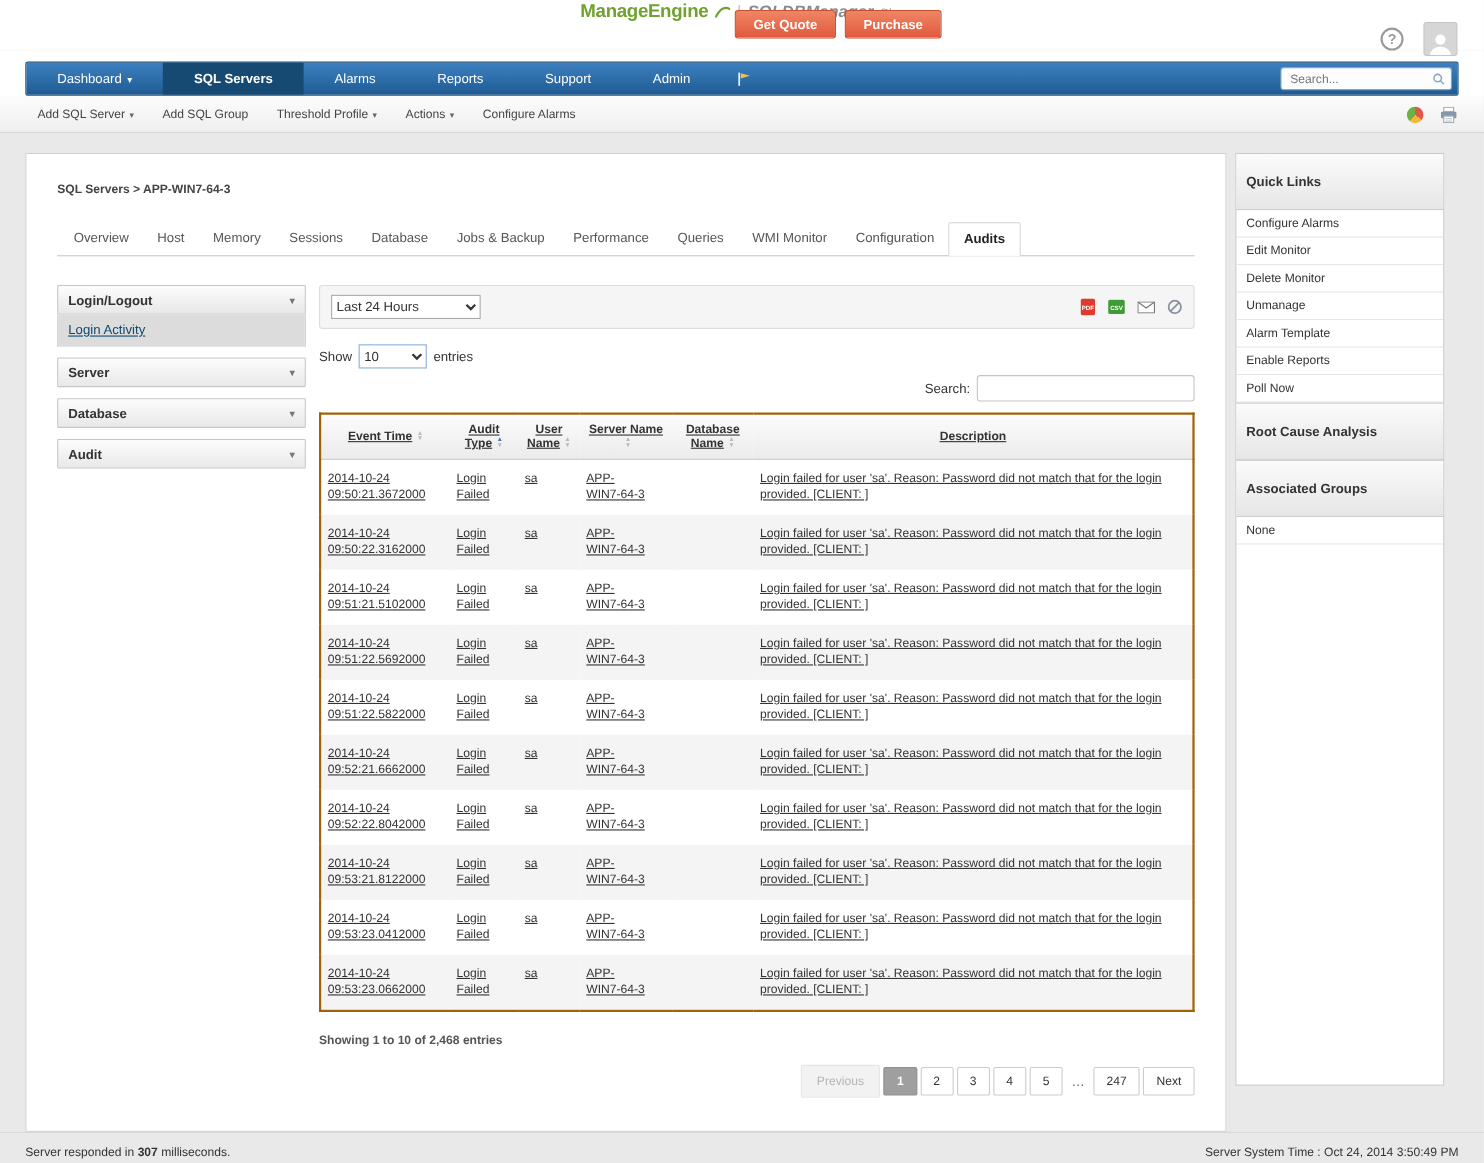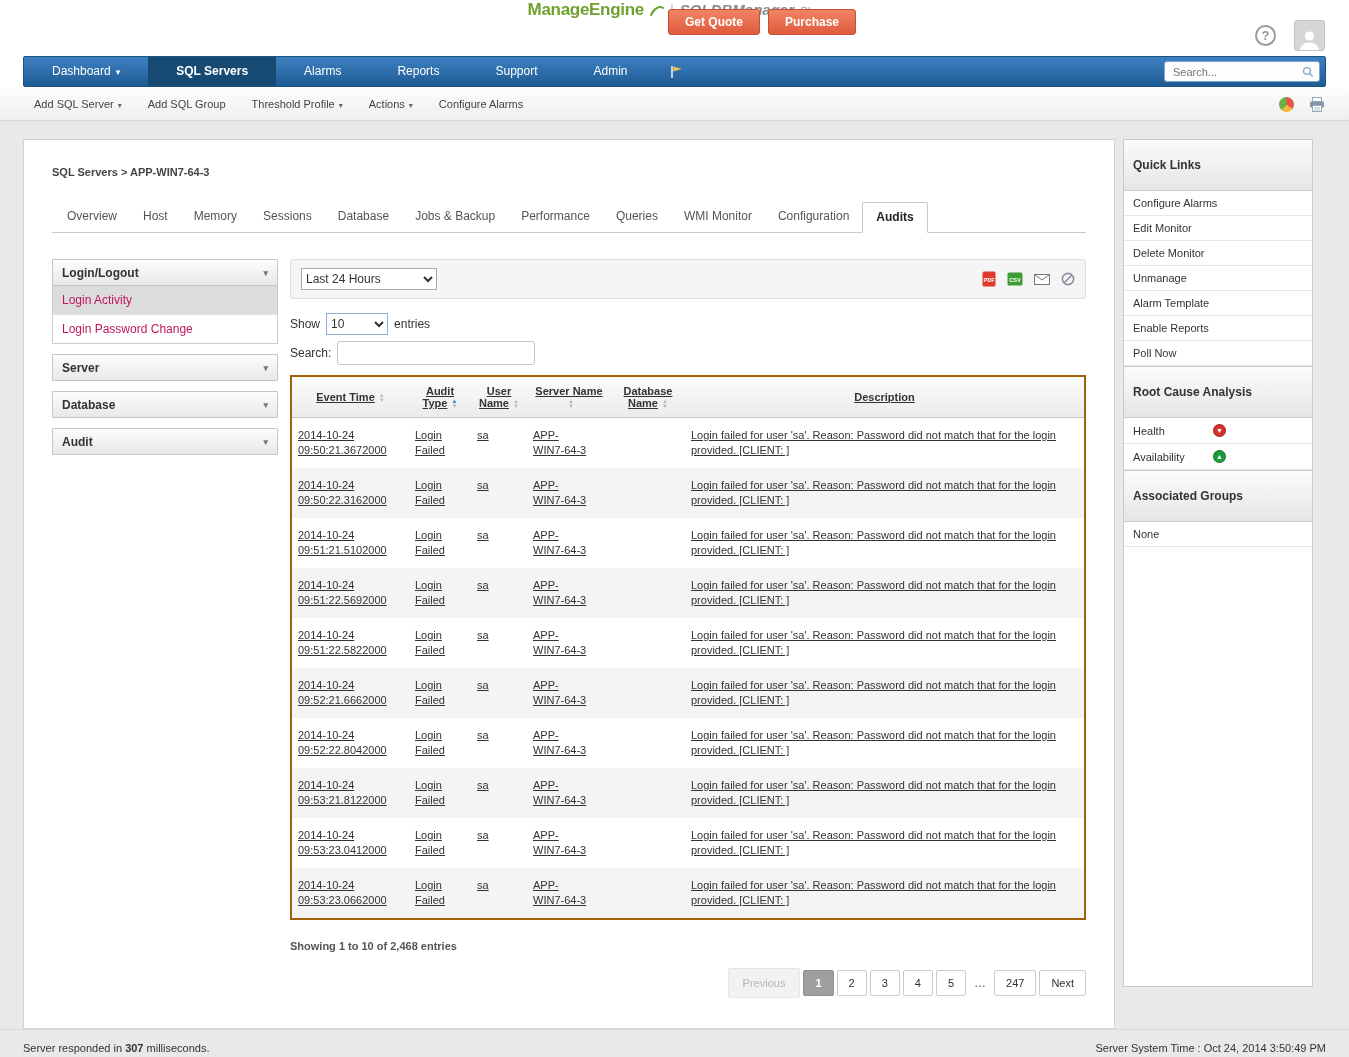--- a/index.html
+++ b/index.html
@@ -50,33 +50,33 @@
   .tab{padding:7px 13px 8px;font-size:12px;color:#555;cursor:pointer;white-space:nowrap;}
   .tab.active{background:#fff;border:1px solid #c9c9c9;border-bottom:1px solid #fff;margin-bottom:-1px;border-radius:2px 2px 0 0;font-weight:bold;color:#222;}
   .panel-body{display:flex;gap:12px;margin-top:26px;}
 
   
   .accordion{width:226px;flex:none;}
   .acc-section{margin-bottom:10px;}
   .acc-header{height:27px;background:linear-gradient(#fdfdfd,#e8e8e8);border:1px solid #c6c6c6;display:flex;align-items:center;justify-content:space-between;padding:0 9px;font-size:12px;font-weight:bold;color:#333;cursor:pointer;border-radius:1px;}
   .acc-caret{color:#777;font-size:9px;}
   .acc-body{border:1px solid #ccc;border-top:none;}
-  .acc-item{padding:7px 9px;font-size:12px;color:#be185d;background:#fff;border-bottom:1px solid #e2e2e2;cursor:pointer;}
+  .acc-item{padding:7px 9px;font-size:12px;color:#0c4a6e;background:#fff;border-bottom:1px solid #e2e2e2;cursor:pointer;text-decoration:underline;}
   .acc-item:last-child{border-bottom:none;}
   .acc-item.selected{background:#dcdcdc;}
 
   
   .table-area{flex:1;min-width:0;}
   .filter-bar{border:1px solid #ddd;background:#f5f5f5;border-radius:3px;padding:8px 10px;display:flex;align-items:center;justify-content:space-between;}
   .filter-bar select{width:136px;height:22px;font-size:12px;font-family:inherit;color:#333;border:1px solid #aaa;background:#fff;}
   .export-icons{display:flex;align-items:center;gap:11px;}
   .exp-icon{cursor:pointer;display:inline-flex;align-items:center;}
   .show-row{margin-top:14px;display:flex;align-items:center;gap:6px;font-size:12px;color:#333;}
   .show-row select{width:62px;height:22px;font-size:12px;font-family:inherit;border:1px solid #8ab0d6;background:#fff;color:#333;}
-  .search-row{margin-top:6px;display:flex;align-items:center;gap:6px;font-size:12px;color:#333;}
+  .search-row{margin-top:6px;display:flex;justify-content:flex-end;align-items:center;gap:6px;font-size:12px;color:#333;}
   .search-row input{width:198px;height:24px;border:1px solid #c5c5c5;border-radius:3px;padding:0 6px;font-family:inherit;font-size:12px;}
 
   table.audit{width:100%;border-collapse:collapse;margin-top:10px;border:2px solid #a16207;text-decoration:underline;}
   .audit th{background:linear-gradient(#fcfcfc,#ebebeb);border-bottom:1px solid #c6c6c6;font-size:11px;font-weight:bold;color:#333;text-align:center;padding:8px 4px;vertical-align:middle;cursor:pointer;}
   .audit th:nth-child(1){width:118px;}
   .audit th:nth-child(2){width:62px;}
   .audit th:nth-child(3){width:56px;}
   .audit th:nth-child(4){width:84px;}
   .audit th:nth-child(5){width:74px;}
   .sorticons{display:inline-flex;flex-direction:column;vertical-align:middle;margin-left:4px;}
@@ -207,21 +207,20 @@
 
       <div class="panel-body">
         <aside class="accordion" id="accordion">
             <div class="acc-section">
     <div class="acc-header">
                 <span>Login/Logout</span>
                 <span class="acc-caret">▾</span>
               </div>
     <div class="acc-body">
                 <div class="acc-item selected">Login Activity</div>
-                <div class="acc-item">Login Password Change</div>
               </div>
             </div>
             <div class="acc-section">
     <div class="acc-header">
                 <span>Server</span>
                 <span class="acc-caret">▾</span>
               </div>
     </div>
             <div class="acc-section">
     <div class="acc-header">
@@ -410,30 +409,20 @@
       <ul class="rp-list" id="quick-links">
           <li class="rp-item">Configure Alarms</li>
           <li class="rp-item">Edit Monitor</li>
           <li class="rp-item">Delete Monitor</li>
           <li class="rp-item">Unmanage</li>
           <li class="rp-item">Alarm Template</li>
           <li class="rp-item">Enable Reports</li>
           <li class="rp-item">Poll Now</li>
         </ul>
       <div class="rp-header">Root Cause Analysis</div>
-      <ul class="rp-list" id="rca-items">
-          <li class="rp-item rca">
-            <span class="rca-label">Health</span>
-            <span class="rca-dot" style="background:#d62f2f">▼</span>
-          </li>
-          <li class="rp-item rca">
-            <span class="rca-label">Availability</span>
-            <span class="rca-dot" style="background:#1a9c3e">▲</span>
-          </li>
-        </ul>
       <div class="rp-header">Associated Groups</div>
       <ul class="rp-list" id="group-items">
           <li class="rp-item static">None</li>
         </ul>
     </aside>
   </div>
 
   <footer class="footer">
     <div class="footer-row">
       <div>

